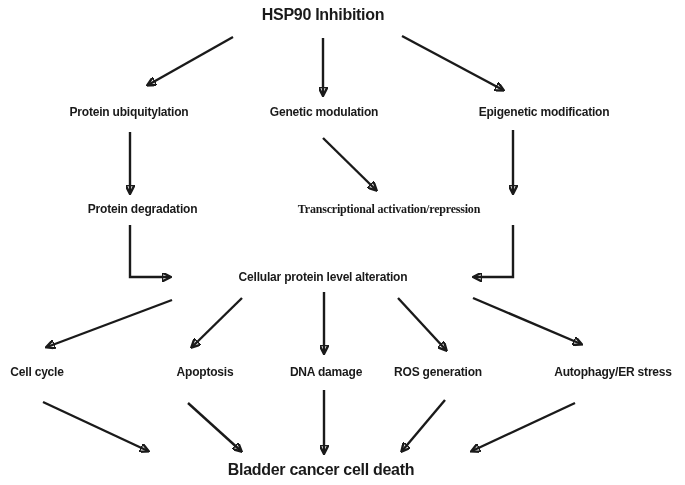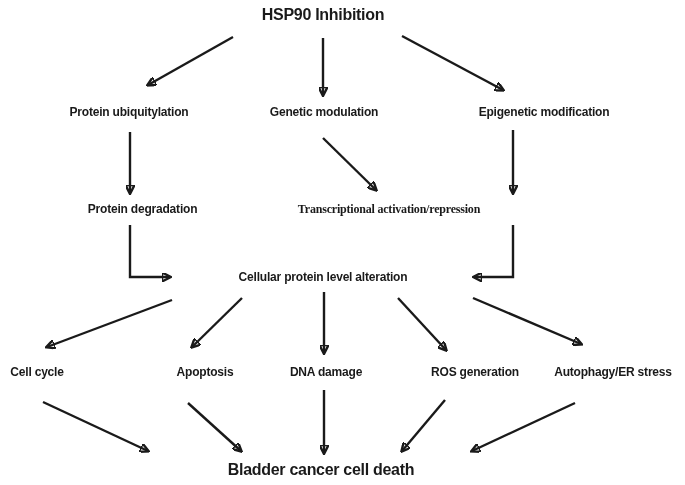--- a/index.html
+++ b/index.html
@@ -91,19 +91,19 @@
   <div class="node" style="left:389px; top:209px;font-family:Liberation Serif, serif;">Transcriptional activation/repression</div>
 
   <div class="node" style="left:323px; top:277px;">Cellular protein level alteration</div>
 
   <div class="node" style="left:37px; top:372px;">Cell cycle</div>
 
   <div class="node" style="left:185px; top:372px;margin-left:20px;">Apoptosis</div>
 
   <div class="node" style="left:326px; top:372px;">DNA damage</div>
 
-  <div class="node" style="left:475px; top:372px;">ROS generation</div>
+  <div class="node" style="left:438px; top:372px;">ROS generation</div>
 
   <div class="node" style="left:601px; top:372px;margin-left:12px;">Autophagy/ER stress</div>
 
   <div class="node big" style="left:321px; top:470px;text-align:right;">Bladder cancer cell death</div>
 
 </div>
 
 </body></html>

